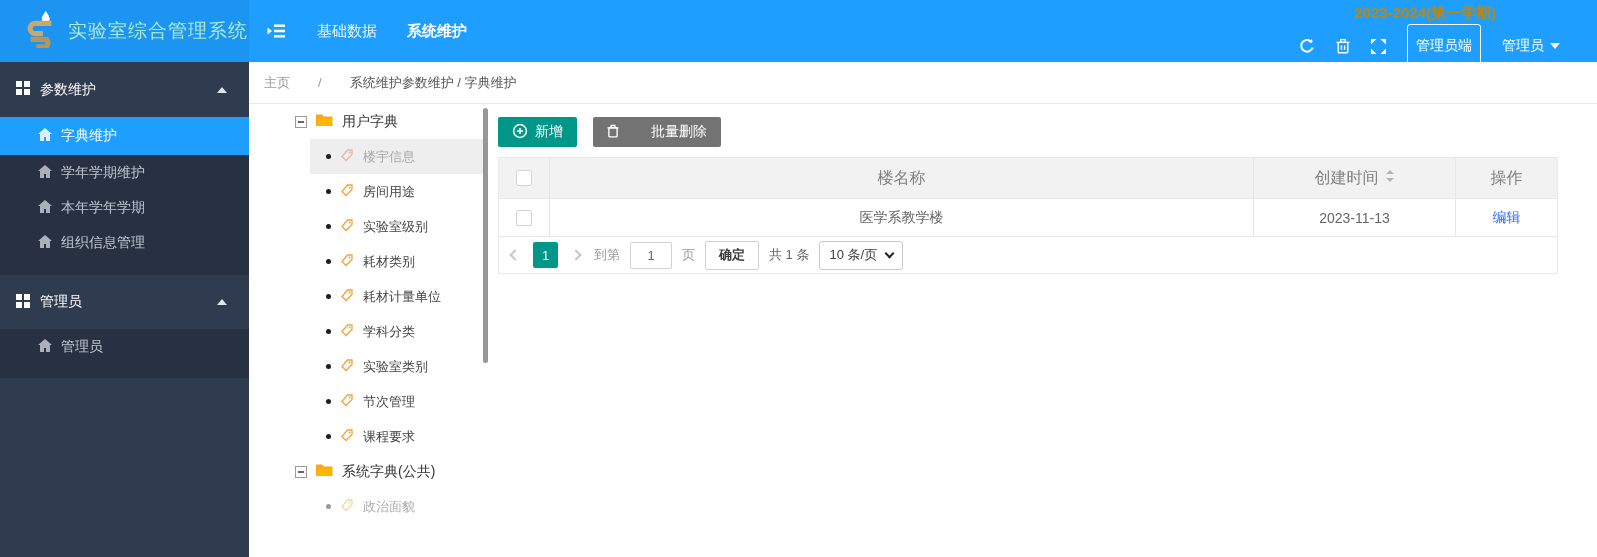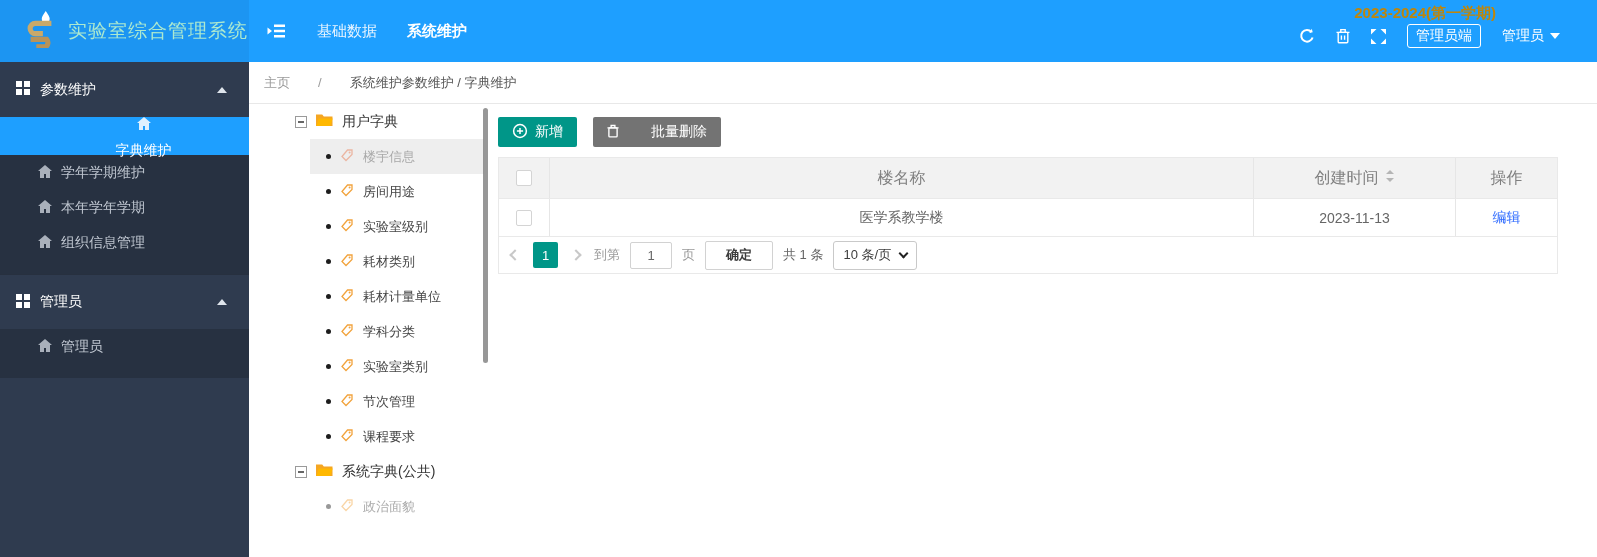--- a/index.html
+++ b/index.html
@@ -12,34 +12,34 @@
           display:flex; align-items:center; padding-left:24px; }
   .logo-title { color:#ace9cf; font-size:19px; letter-spacing:1px; margin-left:10px; white-space:nowrap; }
   .top-menu { position:absolute; left:249px; top:0; height:62px; display:flex; align-items:center; }
   .collapse-btn { margin:0 16px 0 18px; display:flex; align-items:center; cursor:pointer; }
   .nav-item { padding:0 15px; font-size:15px; color:#eaf5ff; cursor:pointer; }
   .nav-item.active { color:#fff; font-weight:bold; }
   .header-right { position:absolute; right:37px; top:0; height:50px; width:300px; }
   .semester { position:absolute; top:4px; right:64px; color:#BE860B; font-weight:bold; font-size:15px; white-space:nowrap; }
   .top-icons { position:absolute; top:24px; right:0; display:flex; align-items:center; gap:21px; }
   .h-icon { display:flex; align-items:center; cursor:pointer; }
-  .role-badge { border:1px solid #fff; border-radius:3px; color:#fff; font-size:14px; padding:2px 8px; cursor:pointer; }
+  .role-badge { border:1px solid #fff; border-radius:3px; color:#fff; font-size:14px; padding:12px 8px; cursor:pointer; }
   .user-menu { display:flex; align-items:center; gap:6px; color:#fff; font-size:14px; cursor:pointer; }
   .caret-down { width:0; height:0; border-left:5px solid transparent; border-right:5px solid transparent; border-top:6px solid #fff; }
 
   
   .sidebar { position:absolute; left:0; top:62px; width:249px; height:495px; background:#2F3B4F; }
   .side-section + .side-section .side-header { border-top:1px solid #27303f; }
   .side-header { height:55px; display:flex; align-items:center; padding:0 22px 0 16px;
                  color:#fff; font-size:14px; gap:10px; cursor:pointer; }
   .caret-up { margin-left:auto; width:0; height:0; border-left:5px solid transparent; border-right:5px solid transparent; border-bottom:6px solid #dfe5ec; }
   .side-sub { background:#273141; padding-bottom:14px; }
   .side-item { height:35px; display:flex; align-items:center; padding-left:38px;
                color:#C0C7D1; font-size:14px; gap:9px; cursor:pointer; }
-  .side-item.active { background:#1E9FFF; color:#fff; height:38px;flex-direction:column; }
+  .side-item.active { background:#1E9FFF; color:#fff; height:38px; }
   .side-item .icon { opacity:.85; }
 
   
   .breadcrumb { position:absolute; left:249px; top:62px; right:0; height:42px; background:#fff;
     border-bottom:1px solid #e8e8e8; display:flex; align-items:center; padding-left:15px;
     font-size:13px; color:#9a9a9a; gap:28px; }
   .crumb-current { color:#555; }
 
   
   .tree { position:absolute; left:249px; top:104px; width:241px; height:453px; background:#fff; overflow:hidden; }
@@ -76,21 +76,21 @@
   .checkbox { width:16px; height:16px; border:1px solid #d4d4d4; border-radius:2px; background:#fff; cursor:pointer; }
 
   .pager { display:flex; align-items:center; height:37px; border-top:1px solid #e9e9e9;
            padding-left:8px; gap:10px; font-size:13px; color:#666; }
   .pg-nav { display:flex; align-items:center; padding:0 4px; cursor:pointer; }
   .page-cur { width:25px; height:26px; background:#009688; color:#fff; border-radius:2px;
               display:flex; align-items:center; justify-content:center; font-size:13px; cursor:pointer; }
   .muted { color:#9a9a9a; }
   .page-input { width:42px; height:27px; border:1px solid #d2d2d2; border-radius:2px; text-align:center;
                 font-size:13px; color:#666; outline:none; font-family:inherit; }
-  .confirm-btn { height:29px; padding:0 20px; background:#fff; border:1px solid #d2d2d2; border-radius:2px;
+  .confirm-btn { height:29px; padding:0 13px; background:#fff; border:1px solid #d2d2d2; border-radius:2px;
                  font-size:13px; color:#3d3d3d; font-weight:bold; cursor:pointer; font-family:inherit; }
   .page-size { height:29px; border:1px solid #c9c9c9; border-radius:3px; display:flex; align-items:center;
                padding:0 9px; gap:9px; font-size:13px; color:#3d3d3d; cursor:pointer; background:#fff; }
   .sel-caret { width:7px; height:7px; border-right:2px solid #222; border-bottom:2px solid #222;
                transform:rotate(45deg); margin-top:-4px; }
   .chev { width:8px; height:8px; border-left:2px solid #c8c8c8; border-bottom:2px solid #c8c8c8; }
   .chev.left { transform:rotate(45deg); }
   .chev.right { transform:rotate(-135deg); }
 </style>
 </head>

